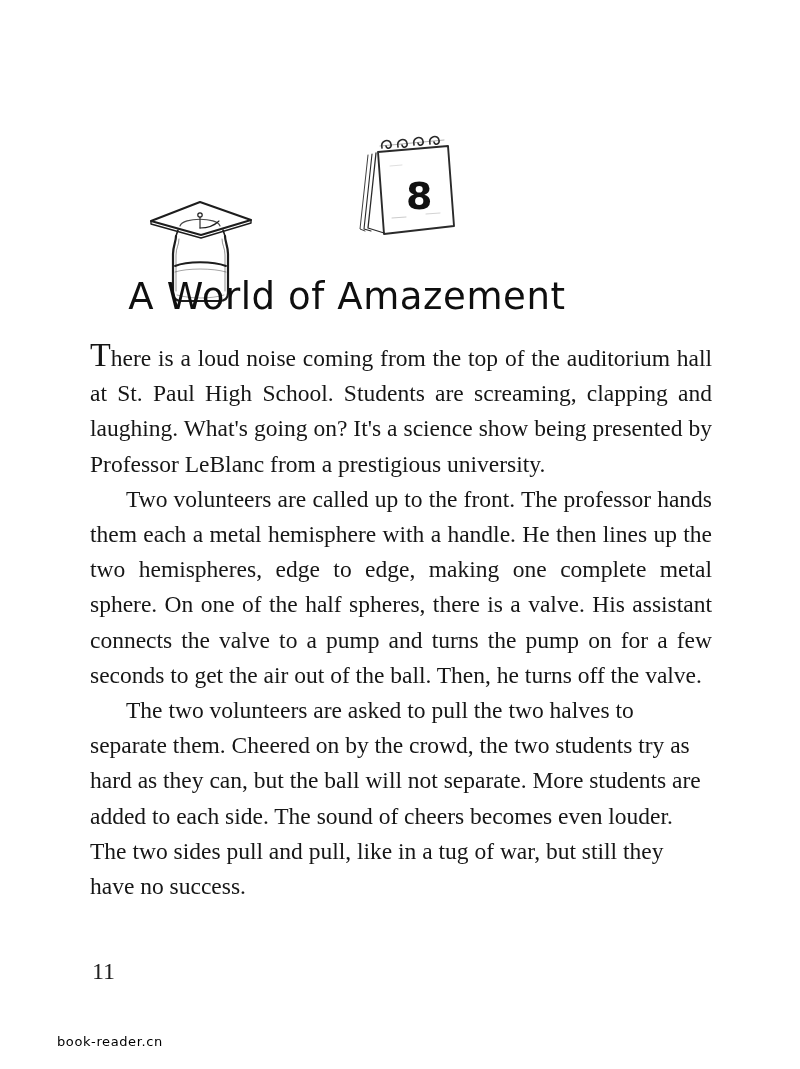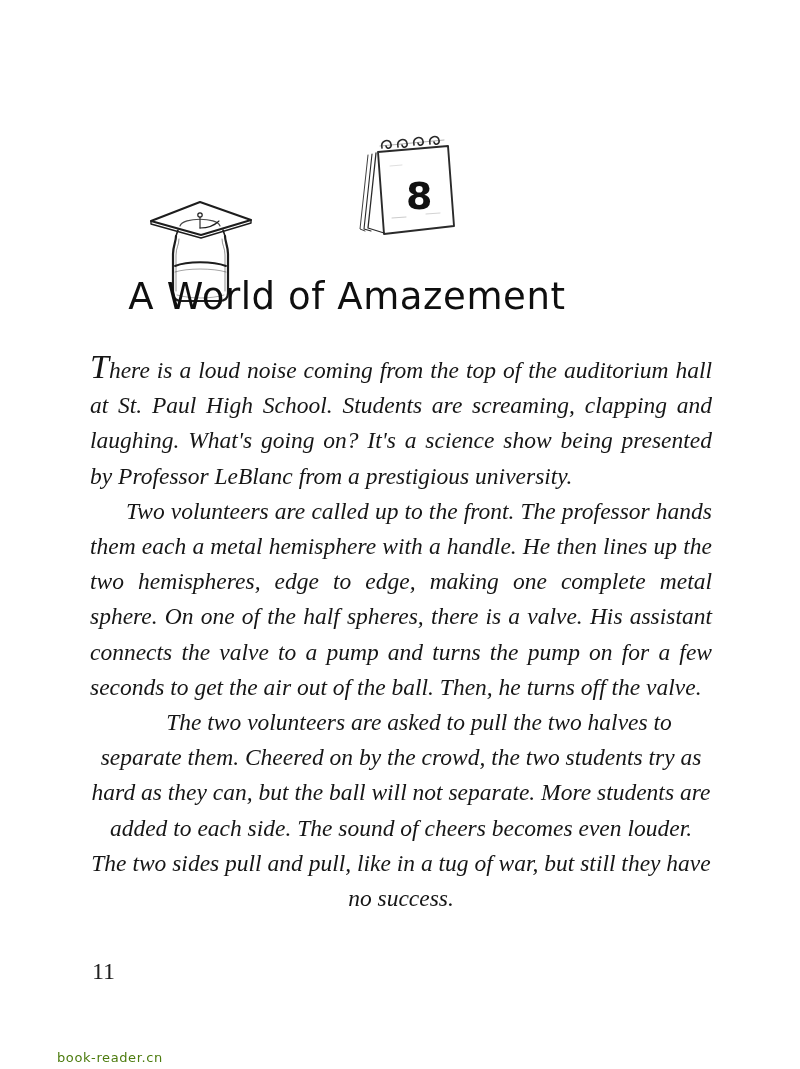--- a/index.html
+++ b/index.html
@@ -75,23 +75,22 @@
     font-weight: 400;
     letter-spacing: 0.6px;
     color: #0f0f0f;
     white-space: nowrap;
   }
 
   
   .body-copy {
     position: absolute;
     left: 90px;
-    top: 352px;
+    top: 340px;
     width: 622px;
-    font-style: italic;
   }
 
   .body-paragraph {
     margin: 0;
     font-size: 23.5px;
     line-height: 35.2px;
     text-align: justify;
     text-justify: inter-word;
     text-indent: 36px;
     color: #161616;
@@ -101,43 +100,42 @@
   .body-paragraph.is-opening {
     text-indent: 0;
   }
 
   .body-paragraph.is-opening::first-letter {
     font-size: 34px;
     line-height: 0.9;
   }
 
   .body-paragraph.is-last {
-    text-align: center;
+    text-align: left;
   }
 
   
   .page-folio {
     position: absolute;
     left: 92px;
     top: 958px;
     font-size: 24px;
     color: #202020;
   }
 
   
   .source-watermark {
     position: absolute;
     left: 57px;
     top: 1034px;
     font-family: "DejaVu Sans", "Liberation Sans", sans-serif;
     font-size: 13px;
     letter-spacing: 0.6px;
-    color: #4d7c0f;
+    color: #000000;
     user-select: none;
-    margin-top: 16px;
   }
 </style>
 </head>
 <body>
 
 <div class="page">
 
   <div class="chapter-header">
 
     <div class="chapter-illustration">

